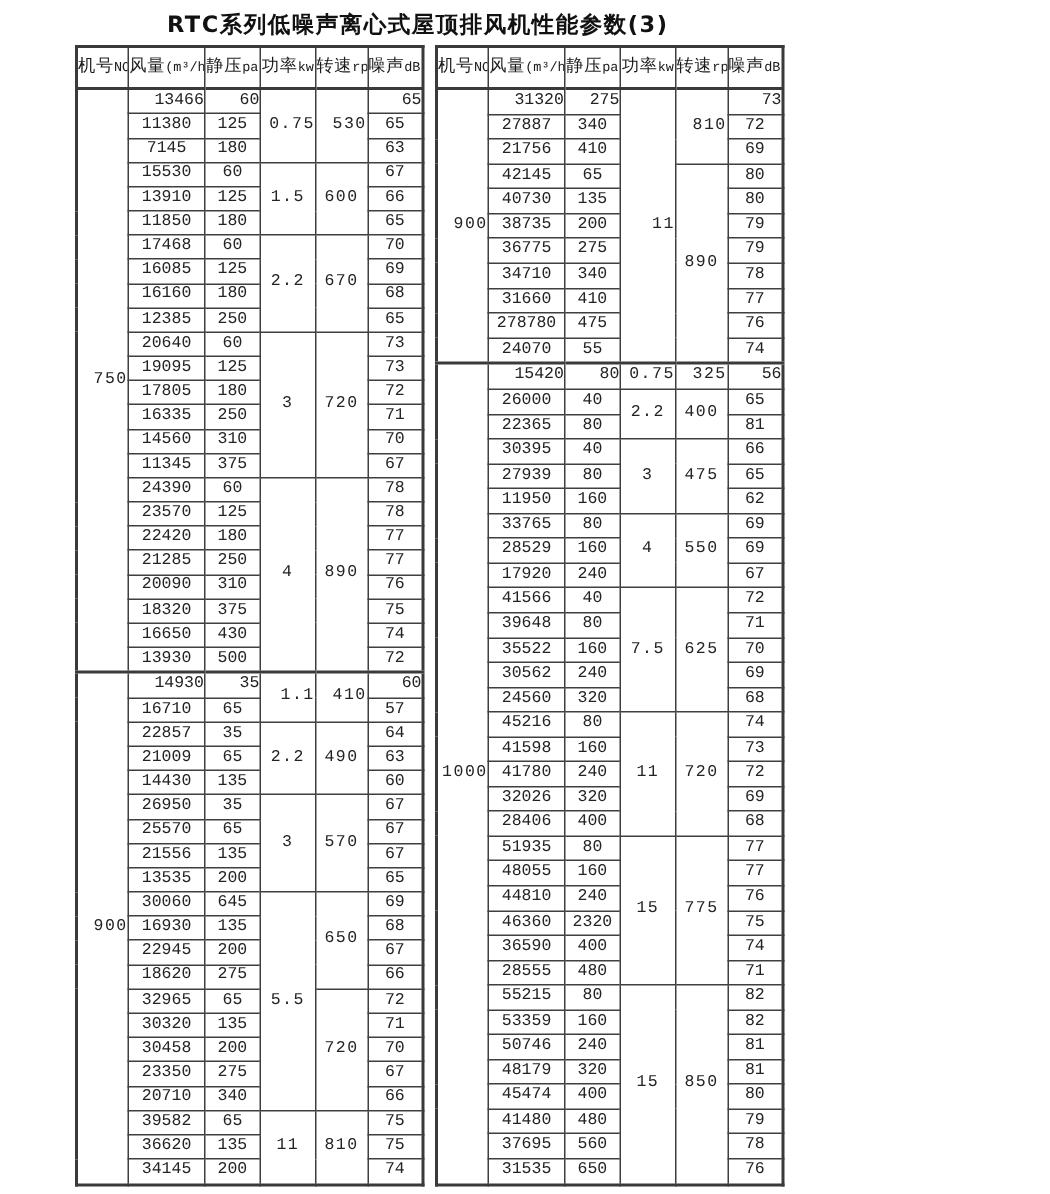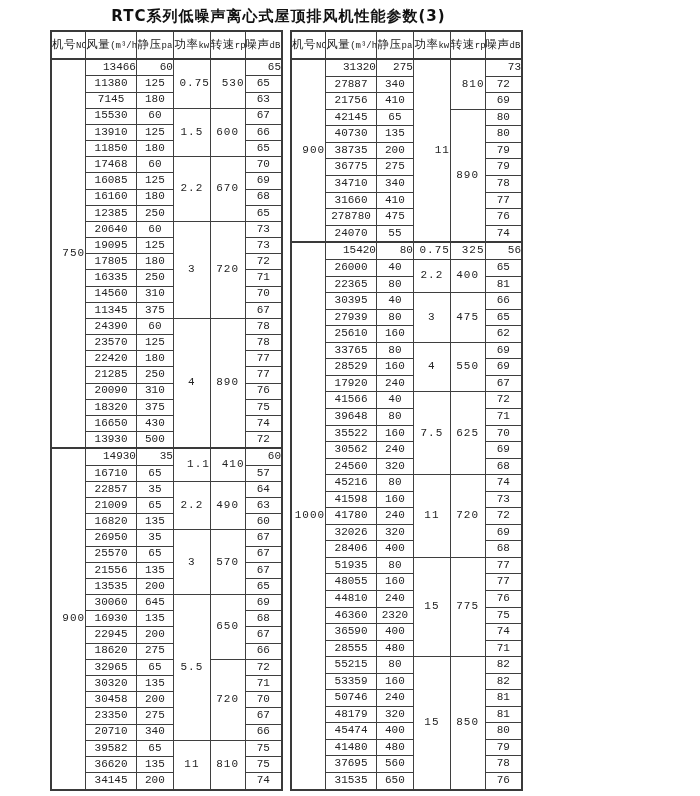--- a/index.html
+++ b/index.html
@@ -219,21 +219,21 @@
               <td class="power-cell" rowspan="3">2.2</td>
               <td class="speed-cell" rowspan="3">490</td>
               <td>64</td>
             </tr>
             <tr>
               <td>21009</td>
               <td>65</td>
               <td>63</td>
             </tr>
             <tr>
-              <td>16820</td>
+              <td>14430</td>
               <td>135</td>
               <td>60</td>
             </tr>
             <tr>
               <td>26950</td>
               <td>35</td>
               <td class="power-cell" rowspan="4">3</td>
               <td class="speed-cell" rowspan="4">570</td>
               <td>67</td>
             </tr>
@@ -426,21 +426,21 @@
               <td class="power-cell" rowspan="3">3</td>
               <td class="speed-cell" rowspan="3">475</td>
               <td>66</td>
             </tr>
             <tr>
               <td>27939</td>
               <td>80</td>
               <td>65</td>
             </tr>
             <tr>
-              <td>25610</td>
+              <td>11950</td>
               <td>160</td>
               <td>62</td>
             </tr>
             <tr>
               <td>33765</td>
               <td>80</td>
               <td class="power-cell" rowspan="3">4</td>
               <td class="speed-cell" rowspan="3">550</td>
               <td>69</td>
             </tr>

